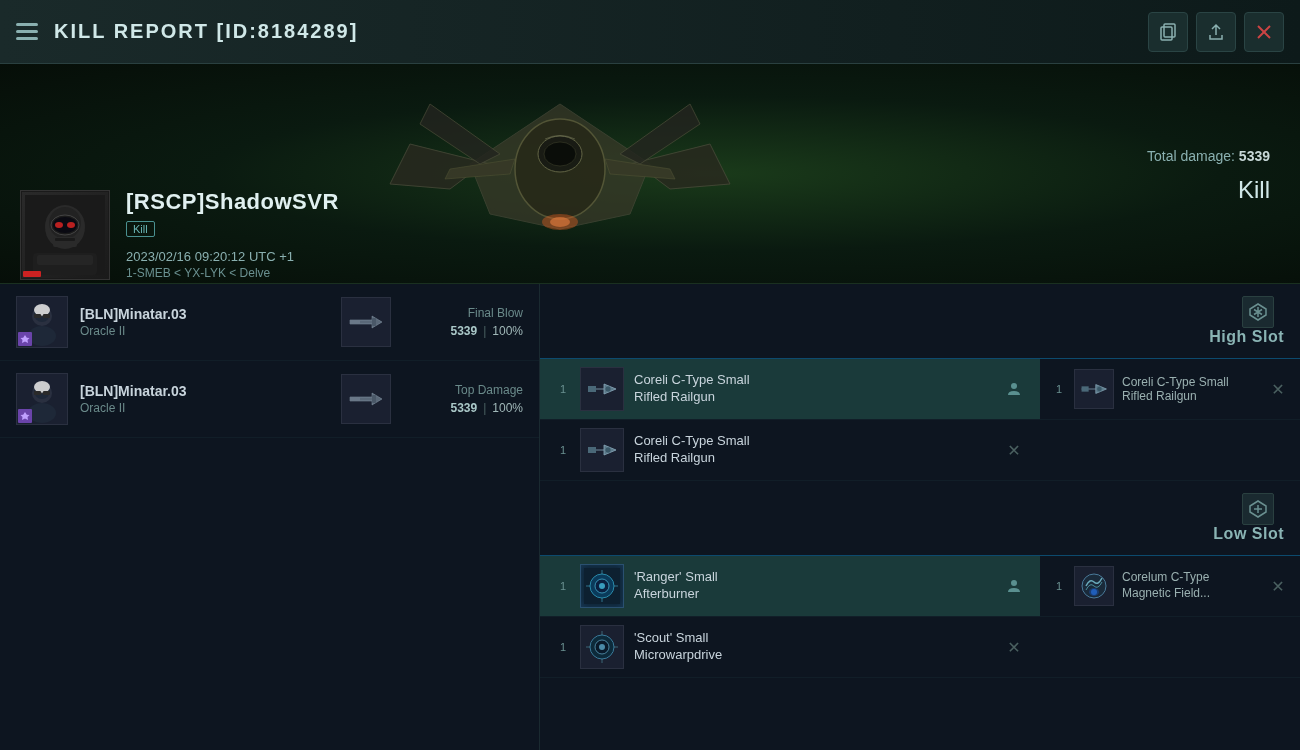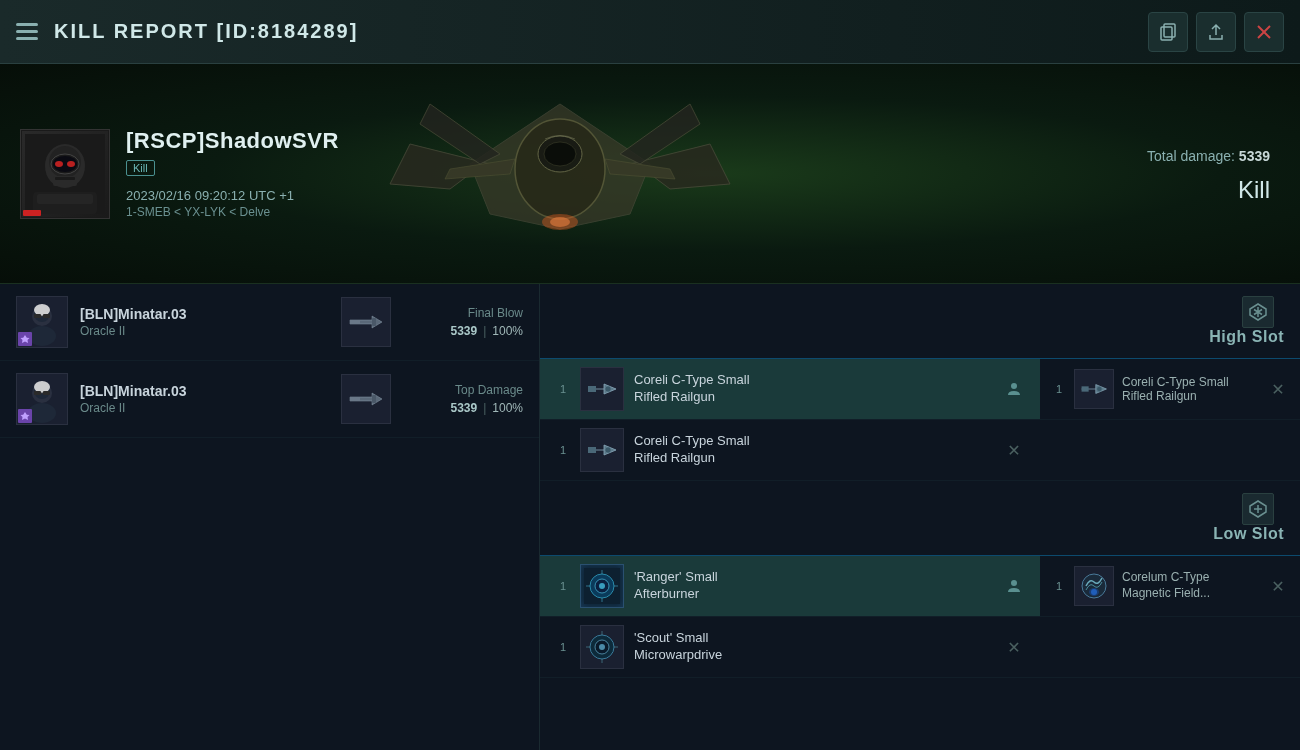--- a/index.html
+++ b/index.html
@@ -71,22 +71,22 @@
       overflow: hidden;
       border-bottom: 1px solid #1a3020;
     }
     .hero-bg {
       position: absolute;
       inset: 0;
       background: radial-gradient(ellipse at 55% 50%, #1a3a1a 0%, #0a1a10 50%, #060e08 100%);
     }
     .hero-left {
       display: flex;
-      align-items: center;
-      padding: 20px 20px;
+      align-items: flex-end;
+      padding: 3px 20px;
       z-index: 1;
       width: 520px;
       gap: 16px;
     }
     .avatar-box {
       width: 90px;
       height: 90px;
       background: #1a1a1a;
       border: 1px solid #333;
       flex-shrink: 0;

